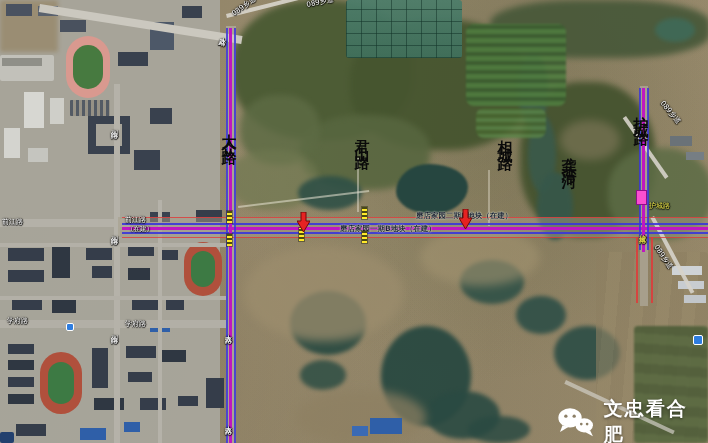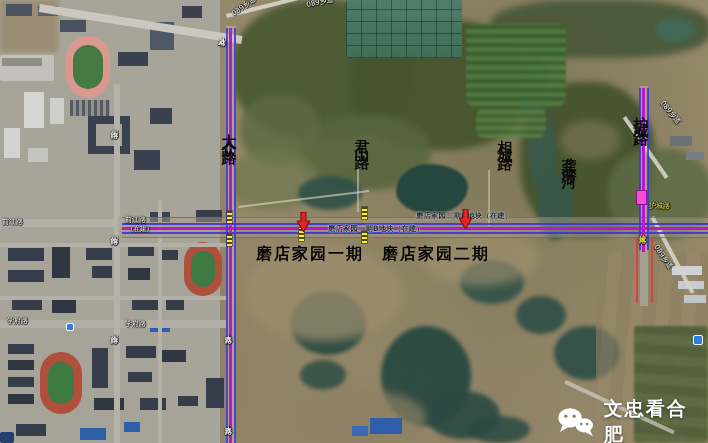--- a/index.html
+++ b/index.html
@@ -175,32 +175,31 @@
   <span class="sm v" style="left:110px;top:124px">烈山路</span>
   <span class="sm v" style="left:110px;top:230px">烈山路</span>
   <span class="sm v" style="left:110px;top:329px">烈山路</span>
   <span class="sm v" style="left:221px;top:31px;transform:rotate(16deg);transform-origin:top left">大众路</span>
   <span class="sm v" style="left:224px;top:329px">大众路</span>
   <span class="sm v" style="left:224px;top:420px">大众路</span>
   <span class="sm" style="left:231px;top:12px;transform:rotate(-36deg);transform-origin:left top">089乡道</span>
   <span class="sm" style="left:306px;top:2px;transform:rotate(-12deg);transform-origin:left top">089乡道</span>
   <span class="sm" style="left:664px;top:100px;transform:rotate(50deg);transform-origin:left top">089乡道</span>
   <span class="sm" style="left:658px;top:244px;transform:rotate(55deg);transform-origin:left top">089乡道</span>
-  <span class="sm dark" style="left:328px;top:225px">磨店家园一期B地块（在建）</span>
+  <span class="sm dark" style="left:340px;top:225px">磨店家园一期B地块（在建）</span>
   <span class="sm dark" style="left:416px;top:212px">磨店家园二期D地块（在建）</span>
   <span class="sm yellow" style="left:649px;top:203px">护城路</span>
   <span class="sm v yellow" style="left:638px;top:229px">护城路</span>
 
   <div class="big" style="left:221px;top:122px">大众路</div>
   <div class="big" style="left:354px;top:127px">君山路</div>
   <div class="big" style="left:497px;top:128px">相城路</div>
   <div class="big" style="left:561px;top:146px">龚湾河</div>
   <div class="big" style="left:633px;top:103px">护城路</div>
 
-  <div class="estate" style="left:256px;top:246px">磨店家园一期　磨店家园二期</div>
 
   <svg class="arrow" style="left:297px;top:212px" width="13" height="20" viewBox="0 0 13 20">
     <polygon points="6.5,20 0,9 4,9 4,0 9,0 9,9 13,9" fill="#e52222" stroke="#6e0b0b" stroke-width="1"></polygon>
   </svg>
   <svg class="arrow" style="left:459px;top:209px" width="13" height="20" viewBox="0 0 13 20">
     <polygon points="6.5,20 0,9 4,9 4,0 9,0 9,9 13,9" fill="#e52222" stroke="#6e0b0b" stroke-width="1"></polygon>
   </svg>
   <div class="hatch" style="left:227px;top:211px;height:12px"></div>
   <div class="hatch" style="left:227px;top:234px;height:12px"></div>
   <div class="hatch" style="left:299px;top:228px;height:13px"></div>

